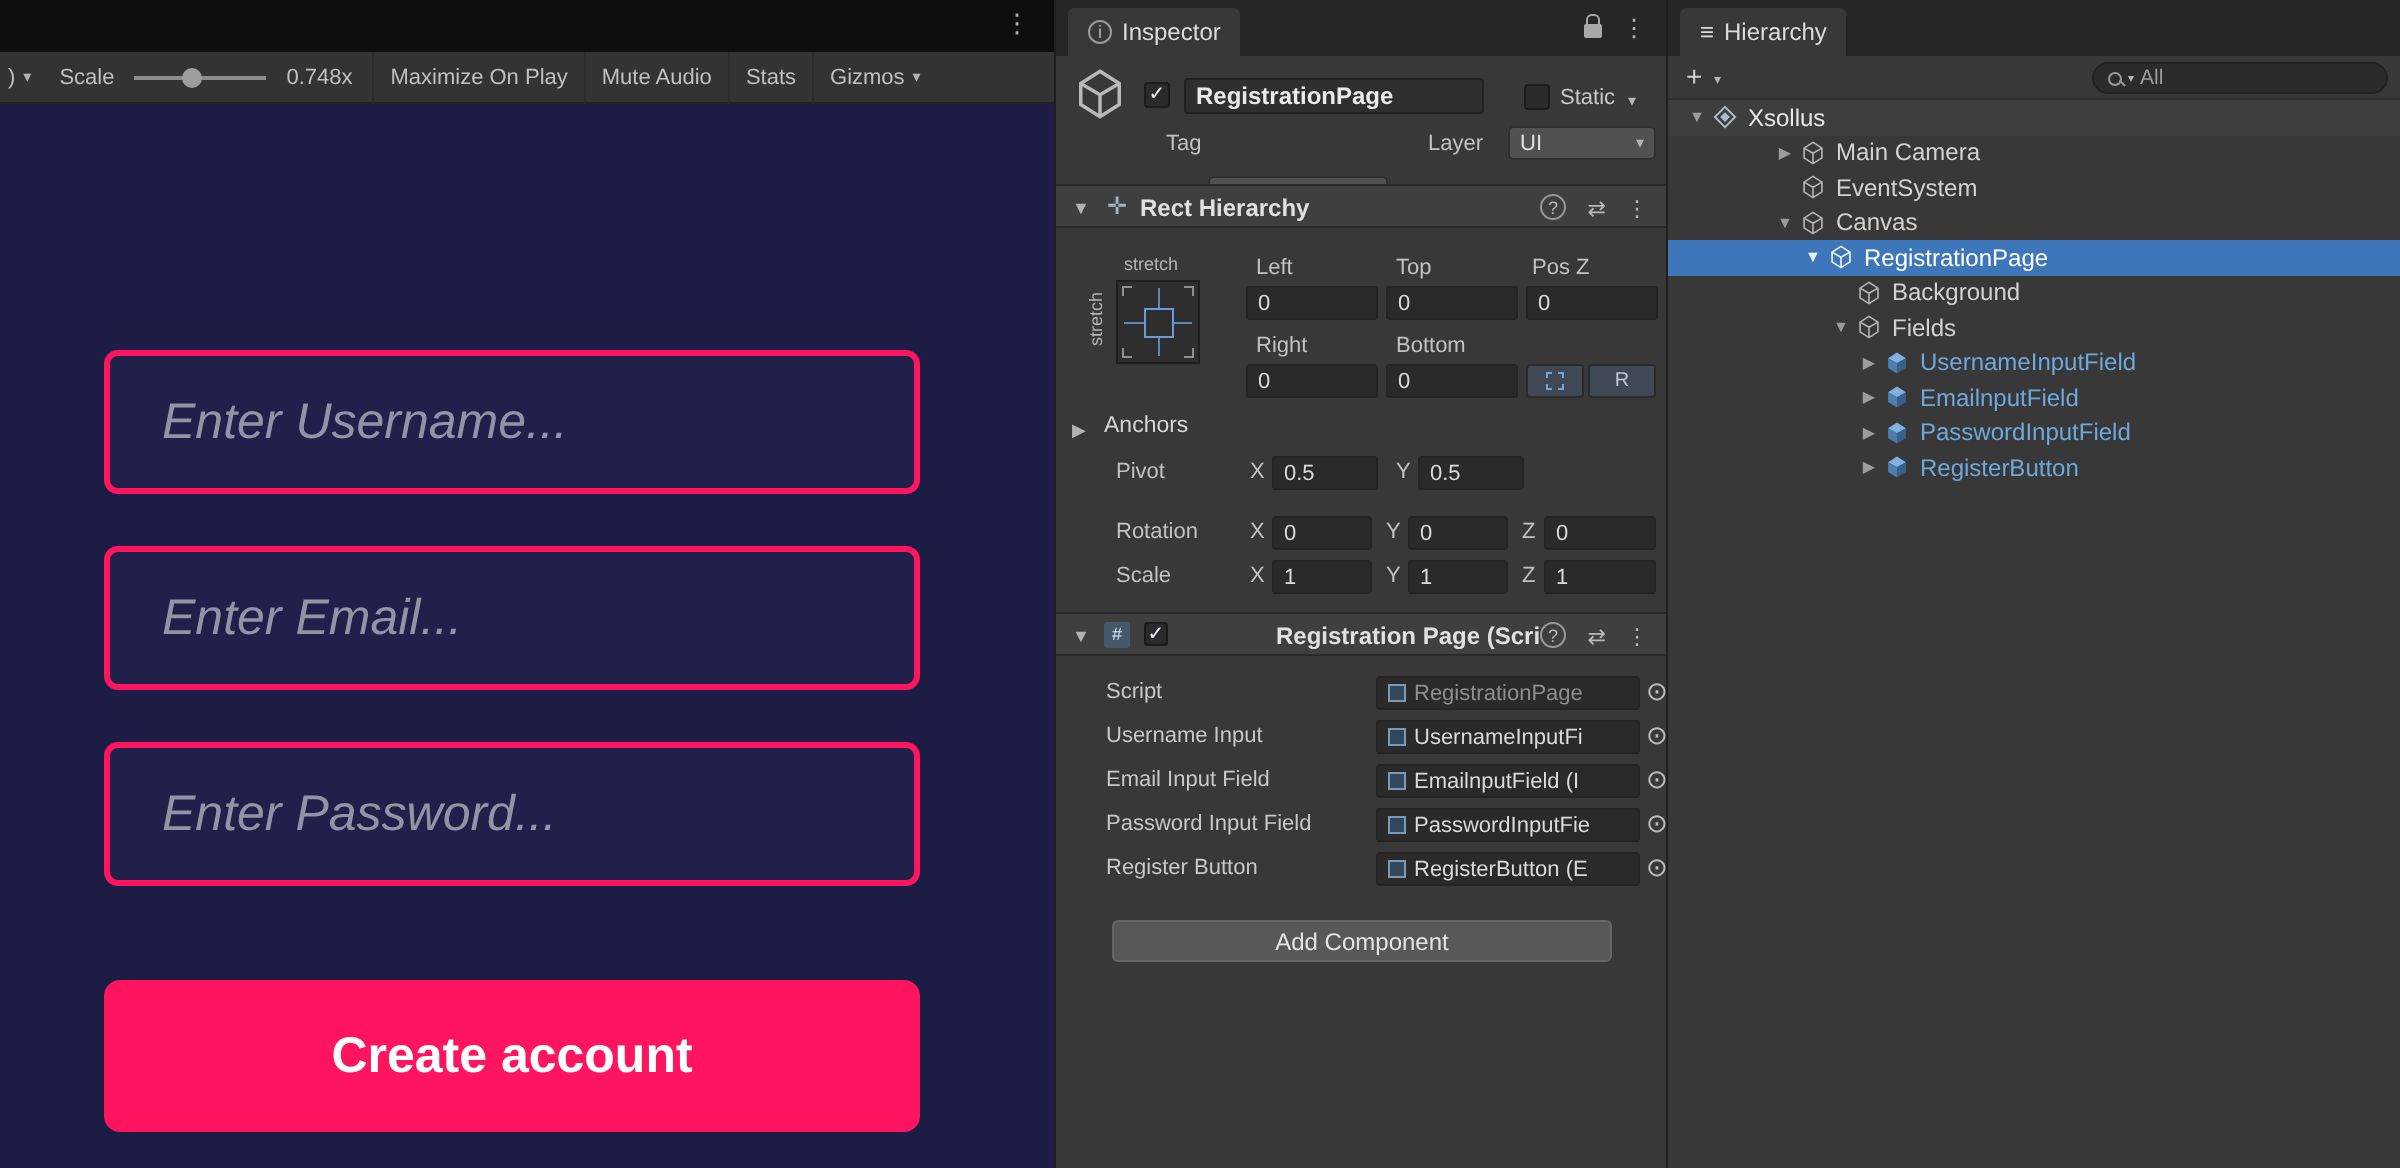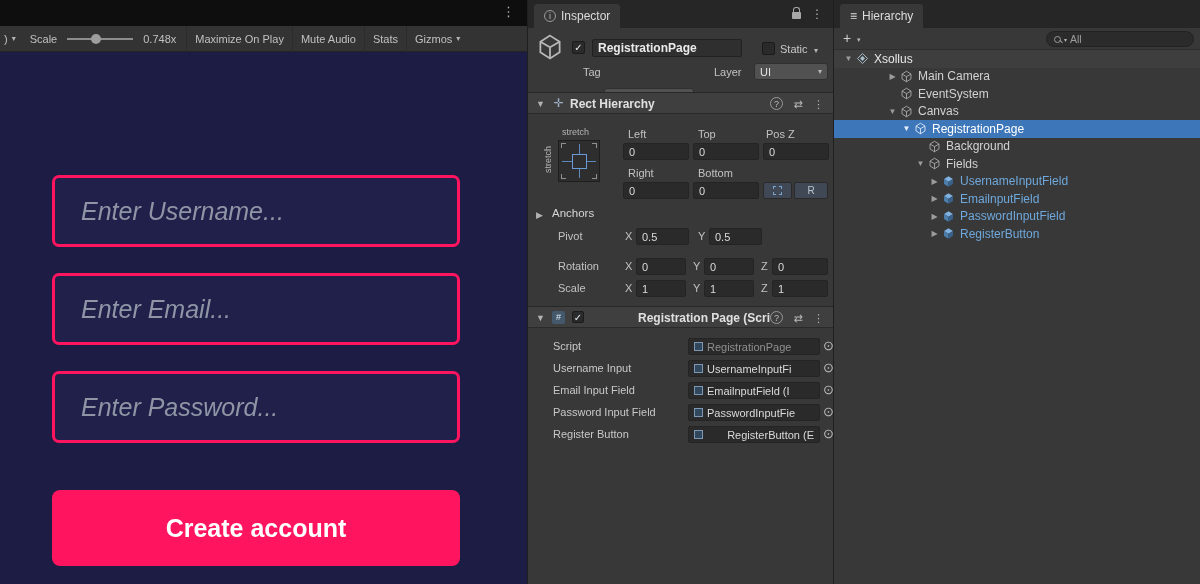--- a/index.html
+++ b/index.html
@@ -113,21 +113,21 @@
   .rf-x{left:108px;top:258px;width:50px;} .rf-y{left:176px;top:258px;width:50px;} .rf-z{left:244px;top:258px;width:56px;}
   .sx-x{left:97px;top:282px;} .sx-y{left:165px;top:282px;} .sx-z{left:233px;top:282px;}
   .sf-x{left:108px;top:280px;width:50px;} .sf-y{left:176px;top:280px;width:50px;} .sf-z{left:244px;top:280px;width:56px;}
   .srow-lbl{position:absolute;left:25px;font-size:11px;color:#c8c8c8;white-space:nowrap;}
   .srow-field{position:absolute;left:160px;width:132px;}
   .srow-field .ftext{white-space:nowrap;overflow:hidden;}
   .obj-ico{flex:0 0 9px;width:9px;height:9px;border:1px solid #7d98b4;background:#31475c;margin-right:4px;}
   .muted .ftext{color:#8f8f8f;}
   .picker{position:absolute;left:295px;font-size:13px;color:#bdbdbd;cursor:pointer;}
   .sl0{top:340px;} .sl1{top:362px;} .sl2{top:384px;} .sl3{top:406px;} .sl4{top:428px;}
-  .sf0{top:338px;} .sf1{top:360px;} .sf2{top:382px;} .sf3{top:404px;} .sf4{top:426px;justify-content:space-between;}
+  .sf0{top:338px;} .sf1{top:360px;} .sf2{top:382px;} .sf3{top:404px;} .sf4{top:426px;}
   .pk0{top:338px;} .pk1{top:360px;} .pk2{top:382px;} .pk3{top:404px;} .pk4{top:426px;}
   .add-btn{position:absolute;left:28px;top:460px;width:250px;height:21px;background:#585858;
            border:1px solid #666666;border-radius:3px;color:#e4e4e4;font-size:12px;display:flex;
            align-items:center;justify-content:center;cursor:pointer;}
 
   
   .hierarchy{left:833px;width:367px;}
   .h-toolbar{position:absolute;left:0;top:28px;right:0;height:22px;background:#383838;border-bottom:1px solid #2e2e2e;}
   .h-plus{position:absolute;left:9px;top:2px;font-size:14px;color:#d0d0d0;cursor:pointer;}
   .h-plus-caret{position:absolute;left:23px;top:8px;font-size:7px;color:#b5b5b5;cursor:pointer;}
@@ -313,20 +313,21 @@
     </div>
     <span class="picker pk3">⊙</span>
 
     <span class="srow-lbl sl4">Register Button</span>
     <div class="ufield srow-field sf4">
       <span class="obj-ico"></span>
       <span class="ftext">RegisterButton (E</span>
     </div>
     <span class="picker pk4">⊙</span>
 
+    <div class="add-btn">Add Component</div>
   </div>
 
   <div class="panel hierarchy">
     <div class="tabbar">
       <div class="tab">
         <span>≡</span>
         <span>Hierarchy</span>
       </div>
     </div>
     <div class="h-toolbar">

